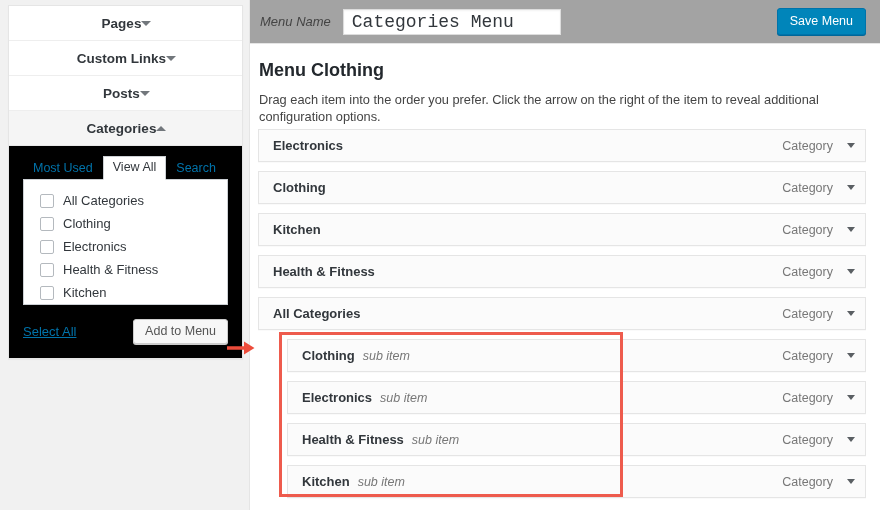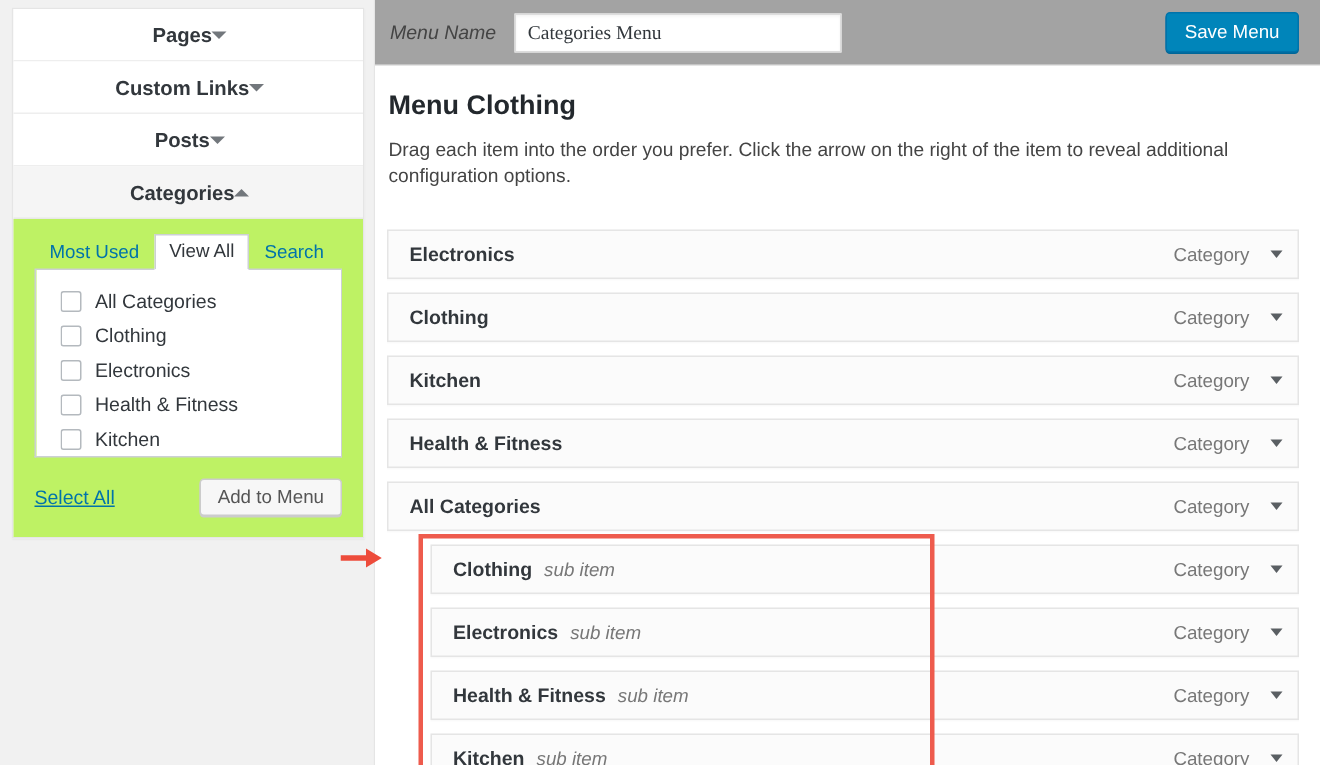--- a/index.html
+++ b/index.html
@@ -49,21 +49,21 @@
     border-left: 5px solid transparent;
     border-right: 5px solid transparent;
     border-top: 5px solid #72777c;
   }
   .caret.up {
     border-top: none;
     border-bottom: 5px solid #72777c;
   }
 
   .acc-body {
-    background: #bef264;
+    background: #000000;
     padding: 10px 14px 14px 14px;
   }
 
   
   .tabs {
     display: flex;
     align-items: flex-end;
     position: relative;
     height: 24px;
     border-bottom: 1px solid #ccd0d4;
@@ -162,26 +162,26 @@
     font-style: italic;
     font-size: 13px;
     color: #444;
     margin-right: 12px;
     white-space: nowrap;
   }
   #menu-name-input {
     width: 218px;
     height: 26px;
     padding: 2px 8px;
-    font-size: 13px;
+    font-size: 18px;
     color: #32373c;
     border: 1px solid #ddd;
     background: #fff;
     border-radius: 0;
-    font-family: Liberation Serif, serif;
+    font-family: Liberation Mono, monospace;
     box-shadow: inset 0 1px 2px rgba(0,0,0,.05);
   }
   .spacer { flex: 1 1 auto; }
   .btn-primary {
     background: #0085ba;
     border: 1px solid #0073aa;
     color: #fff;
     font-size: 12.5px;
     font-weight: normal;
     padding: 5px 12px 6px 12px;
@@ -196,21 +196,21 @@
   #structure-title {
     font-size: 18px;
     font-weight: bold;
     color: #23282d;
     margin: 0 0 10px 0;
     padding-left: 1px;
   }
   #structure-desc {
     font-size: 12.8px;
     color: #444;
-    margin: 0 0 28px 0;
+    margin: 0 0 4px 0;
     line-height: 17px;
     padding-left: 1px;
   }
 
   
   #menu-items { position: relative; }
   .mi-wrap { padding-left: 0; }
   .mi-wrap.sub { padding-left: 29px; }
   .mi {
     background: #fbfbfb;

